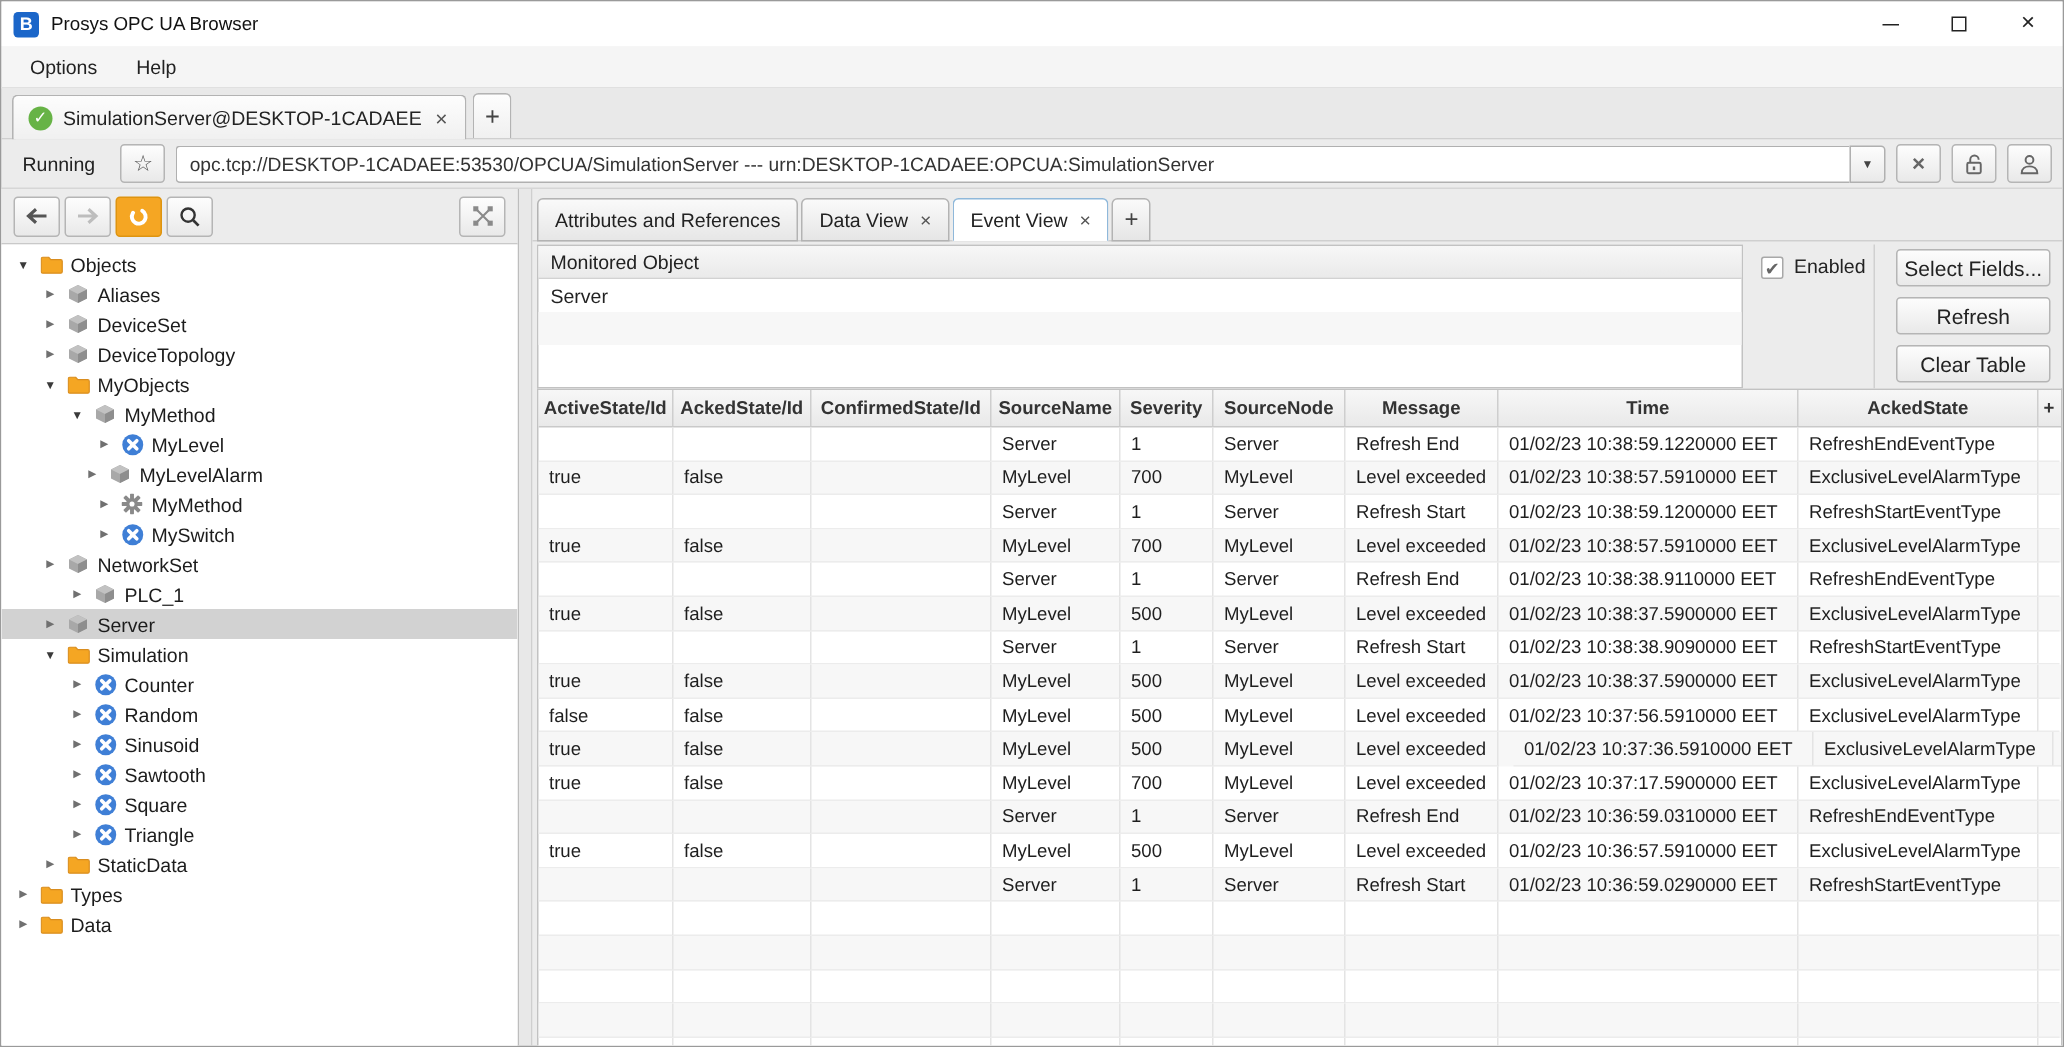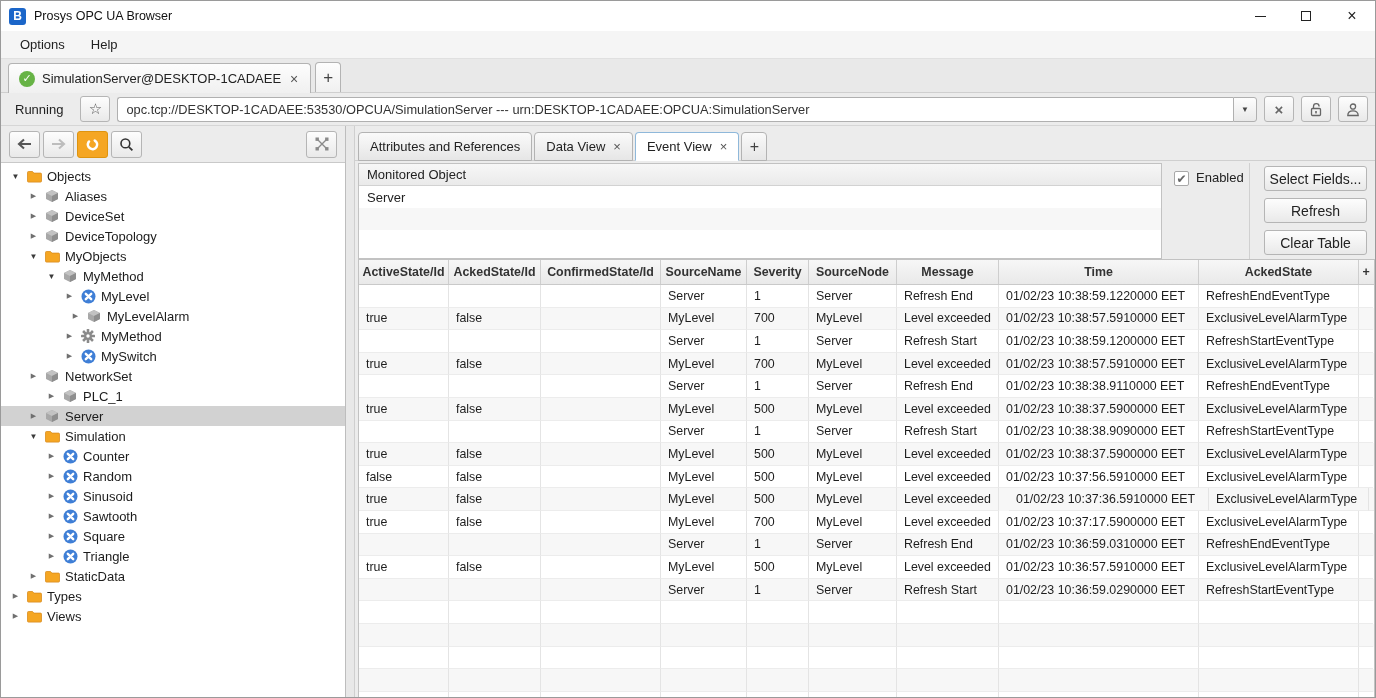--- a/index.html
+++ b/index.html
@@ -248,21 +248,21 @@
           <div class="tree-row" style="padding-left: 60px;">
             <span class="tw-arrow">▶</span>
             <span class="tw-icon">
               <svg width="15" height="15" viewBox="0 0 15 15">
                 <circle cx="7.5" cy="7.5" r="7" fill="#3f7fd6"></circle>
                 <path d="M4.8 4.8 L10.2 10.2 M10.2 4.8 L4.8 10.2" stroke="#ffffff" stroke-width="2.4" stroke-linecap="round"></path>
               </svg>
             </span>
             <span class="tw-label">MyLevel</span>
           </div>
-          <div class="tree-row" style="padding-left: 66px;">
+          <div class="tree-row" style="padding-left: 52px;">
             <span class="tw-arrow">▶</span>
             <span class="tw-icon">
               <svg width="14" height="14" viewBox="0 0 14 14">
                 <path d="M7 1 L13 4 L13 10 L7 13 L1 10 L1 4 Z" fill="#a8a8a8"></path>
                 <path d="M7 1 L13 4 L7 7 L1 4 Z" fill="#c2c2c2"></path>
                 <path d="M7 7 L13 4 L13 10 L7 13 Z" fill="#8e8e8e"></path>
               </svg>
             </span>
             <span class="tw-label">MyLevelAlarm</span>
           </div>
@@ -418,21 +418,21 @@
             </span>
             <span class="tw-label">Types</span>
           </div>
           <div class="tree-row" style="padding-left: 6px;">
             <span class="tw-arrow">▶</span>
             <span class="tw-icon">
               <svg width="15" height="13" viewBox="0 0 15 13">
                 <path d="M0.5 2.5 a1 1 0 0 1 1-1 h4 l1.4 1.6 h6.6 a1 1 0 0 1 1 1 v7 a1 1 0 0 1-1 1 h-12 a1 1 0 0 1-1-1 Z" fill="#f5a623" stroke="#d98d1f" stroke-width="0.8"></path>
               </svg>
             </span>
-            <span class="tw-label">Views</span>
+            <span class="tw-label">Data</span>
           </div>
         </div>
     </div>
 
     <div class="splitter"></div>
 
     <div class="right-panel">
       <div class="view-tabs" id="view-tabs">
           <div class="view-tab">
             <span>Attributes and References</span>

